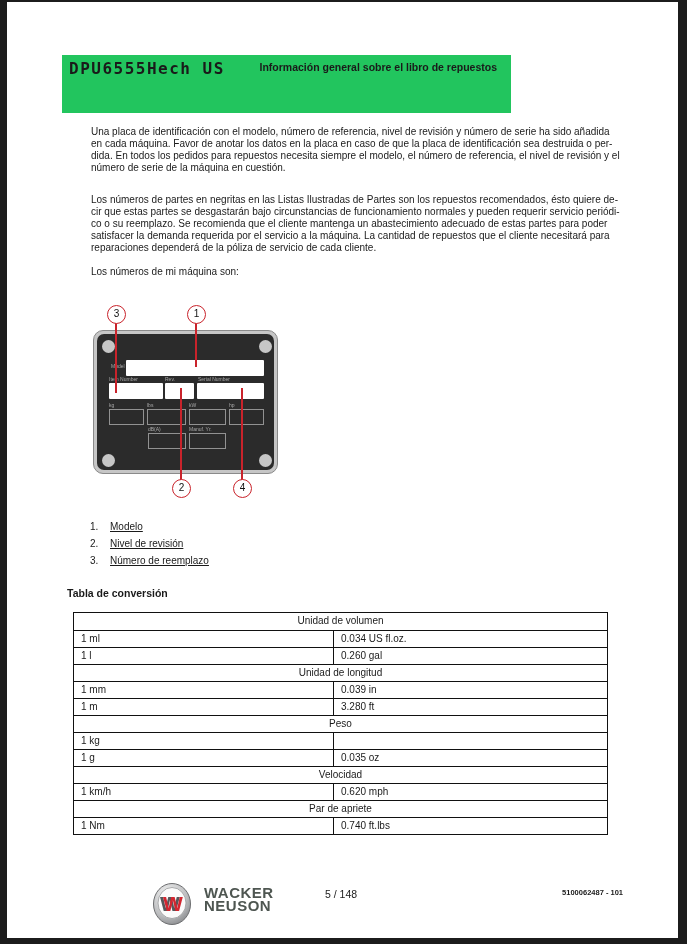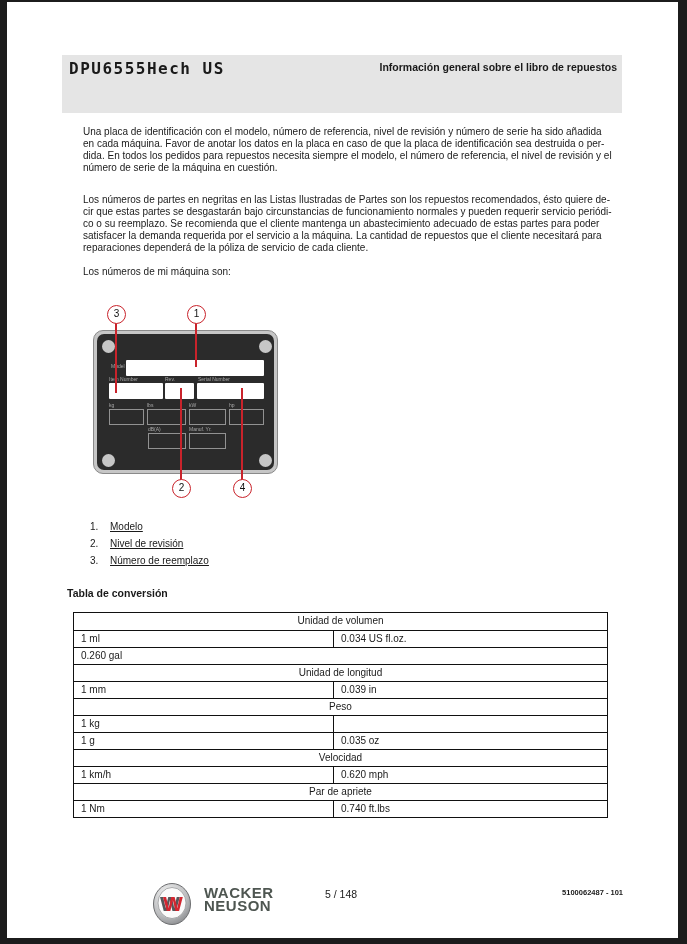--- a/index.html
+++ b/index.html
@@ -9,37 +9,37 @@
     font-family:"Liberation Sans", sans-serif;
     color:#1a1a1a;
     overflow:hidden;
   }
   .page{
     position:absolute;left:7px;top:2px;width:671px;height:936px;
     background:#ffffff;
   }
   
   .header-band{
-    position:absolute;left:55px;top:53px;width:560px;height:58px;
-    background:#e5e5e5;
+    position:absolute;left:55px;top:53px;width:449px;height:58px;
+    background:#22c55e;
   }
   .model-code{
     position:absolute;left:7px;top:4px;
     font-family:"DejaVu Sans Mono", monospace;
     font-weight:bold;font-size:16px;letter-spacing:1.5px;
     color:#1a1a1a;transform:scaleY(1.02);transform-origin:left top;
     white-space:nowrap;
   }
   .header-title{
-    position:absolute;right:5px;top:6px;
+    position:absolute;right:14px;top:6px;
     font-weight:bold;font-size:10.5px;white-space:nowrap;
   }
   
   .para{
-    position:absolute;left:76px;width:548px;
+    position:absolute;left:84px;width:548px;
     font-size:10px;line-height:12px;white-space:pre-line;
   }
   .p1{top:124px;}
   .p2{top:192px;}
   .p3{top:264px;}
   
   .figure{position:absolute;left:80px;top:300px;width:200px;height:200px;}
   .plate-rim{
     position:absolute;left:6px;top:28px;width:185px;height:144px;
     background:#c6c6c6;border:1px solid #8a8a8a;border-radius:10px;
@@ -168,26 +168,31 @@
     </div>
 
   <div class="table-title">Tabla de conversión</div>
   <div class="conv-table">
       <div class="t-row t-section">Unidad de volumen</div>
       <div class="t-row">
         <div class="t-left">1 ml</div>
         <div class="t-right">0.034 US fl.oz.</div>
       </div>
       <div class="t-row">
+        <div class="t-left">1 l</div>
         <div class="t-right">0.260 gal</div>
       </div>
       <div class="t-row t-section">Unidad de longitud</div>
       <div class="t-row">
         <div class="t-left">1 mm</div>
         <div class="t-right">0.039 in</div>
+      </div>
+      <div class="t-row">
+        <div class="t-left">1 m</div>
+        <div class="t-right">3.280 ft</div>
       </div>
       <div class="t-row t-section">Peso</div>
       <div class="t-row">
         <div class="t-left">1 kg</div>
       </div>
       <div class="t-row">
         <div class="t-left">1 g</div>
         <div class="t-right">0.035 oz</div>
       </div>
       <div class="t-row t-section">Velocidad</div>

